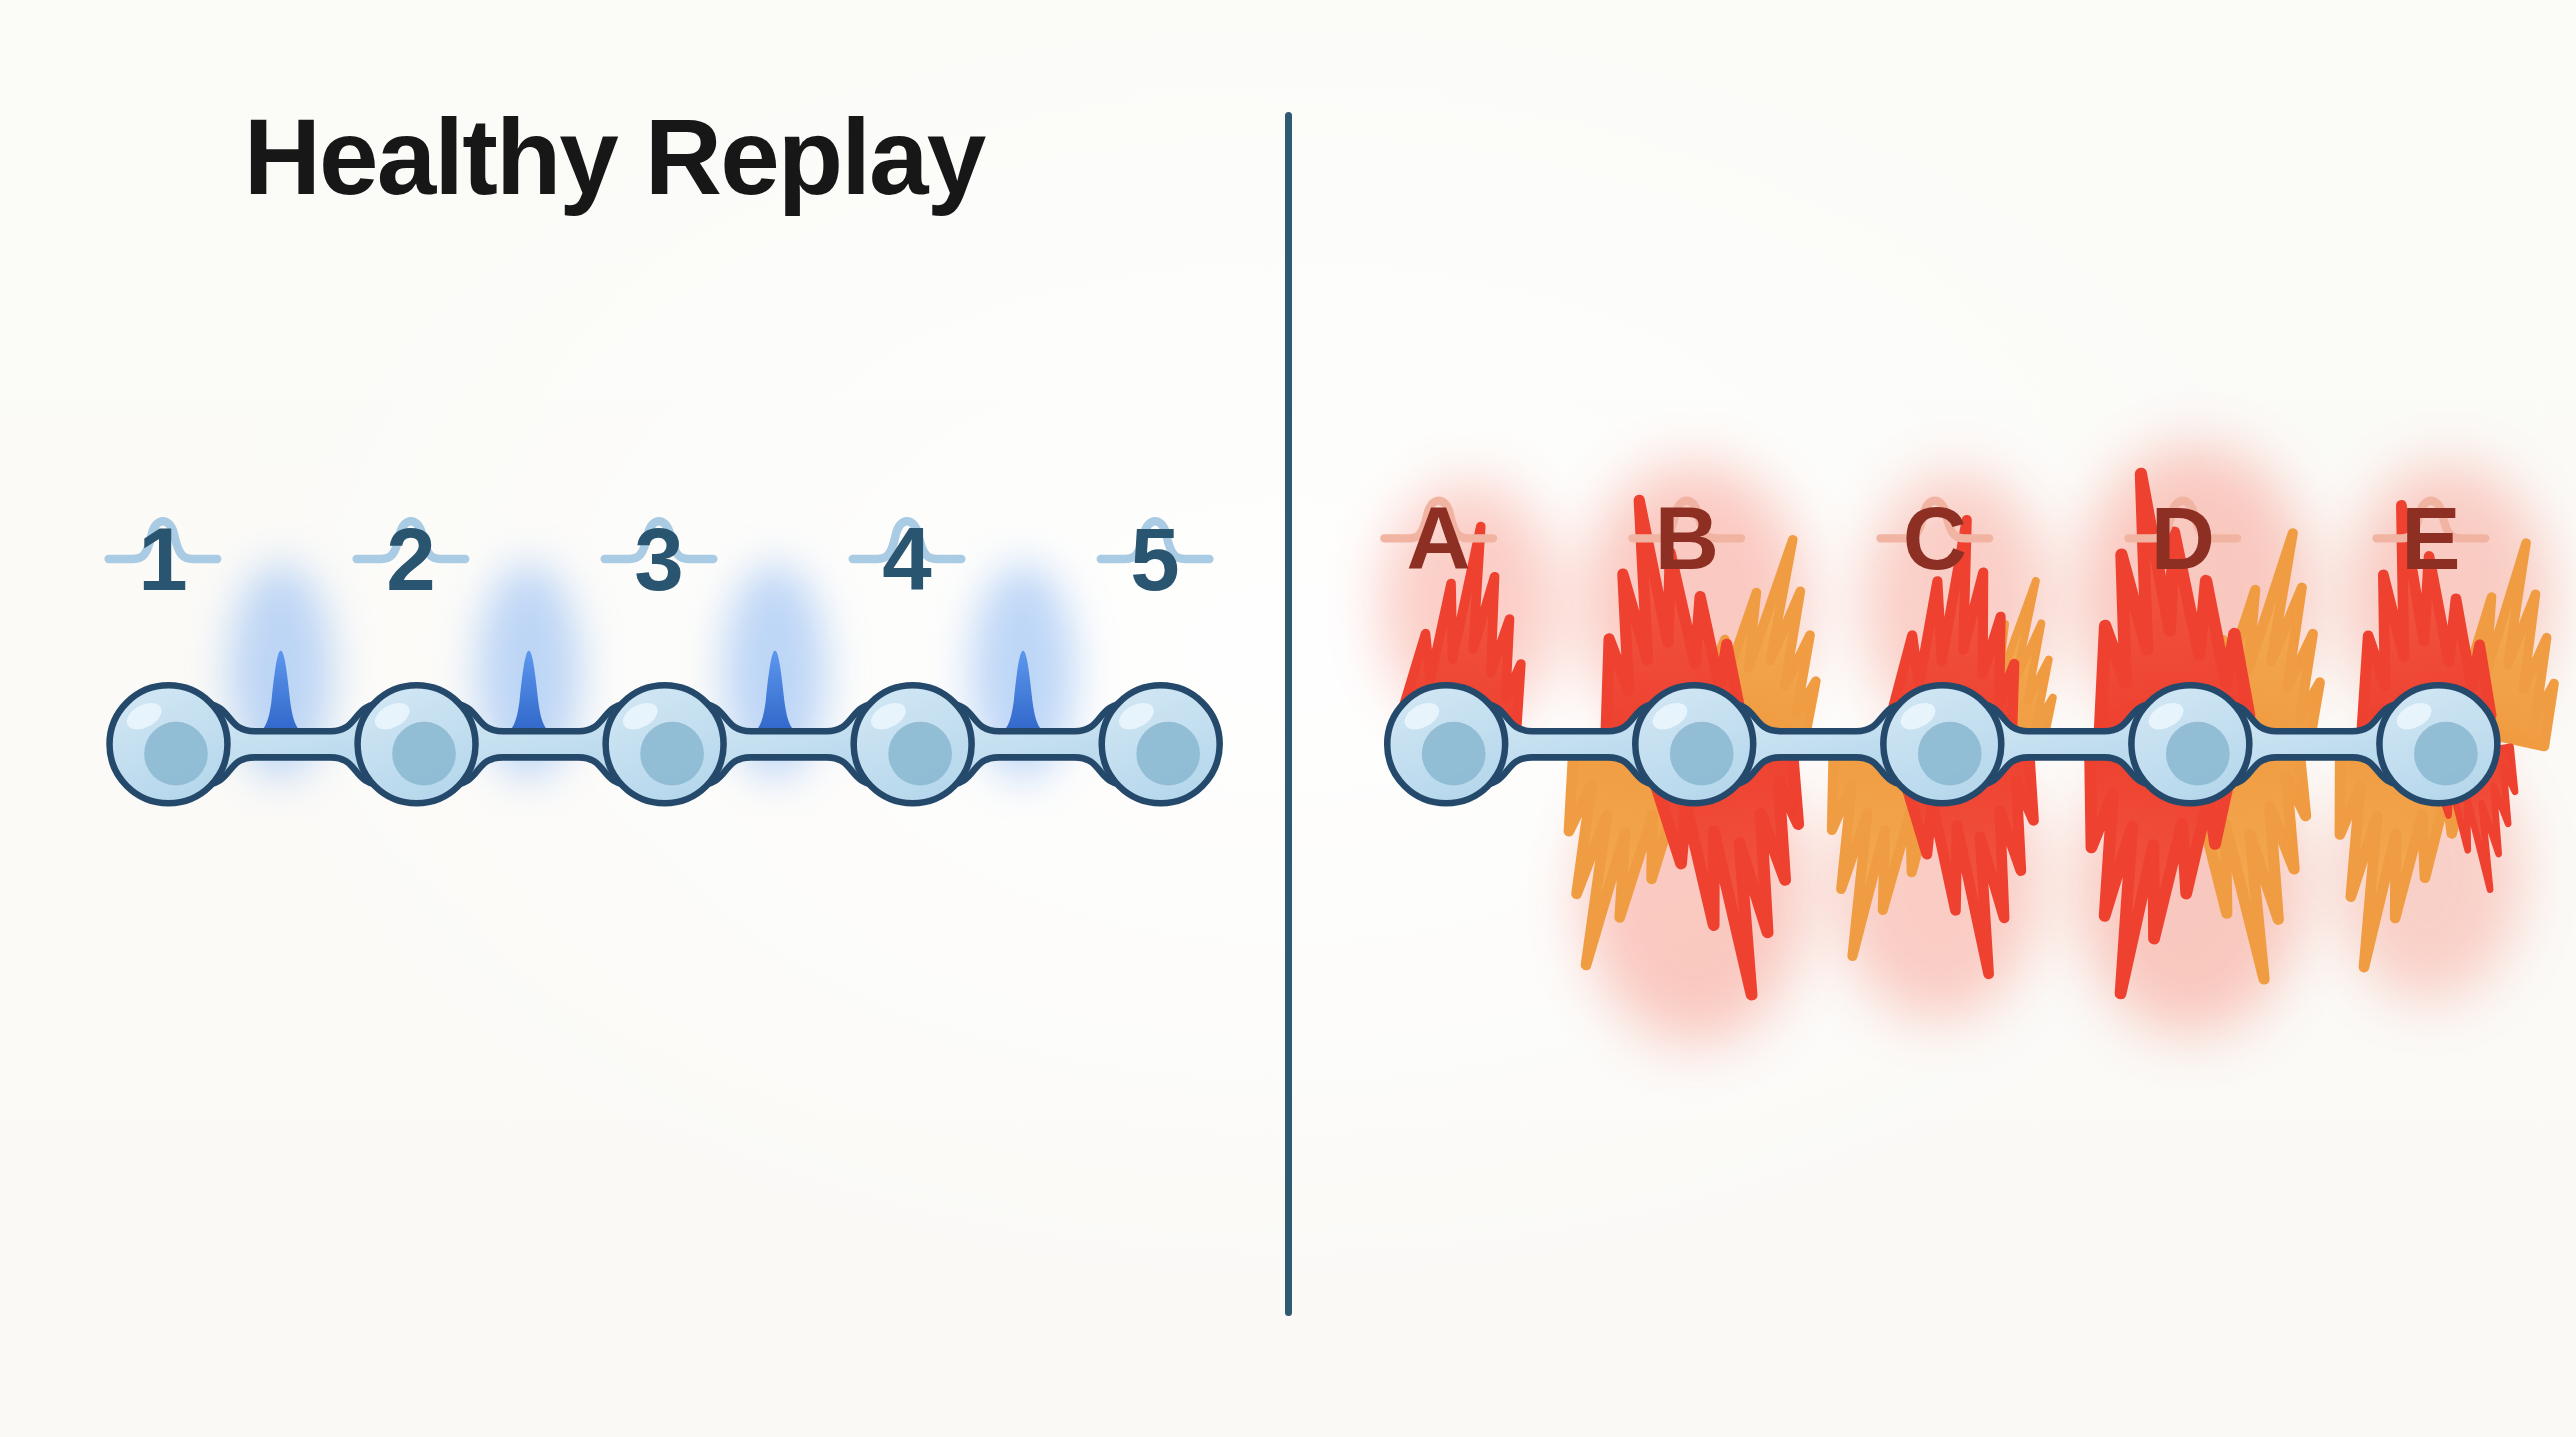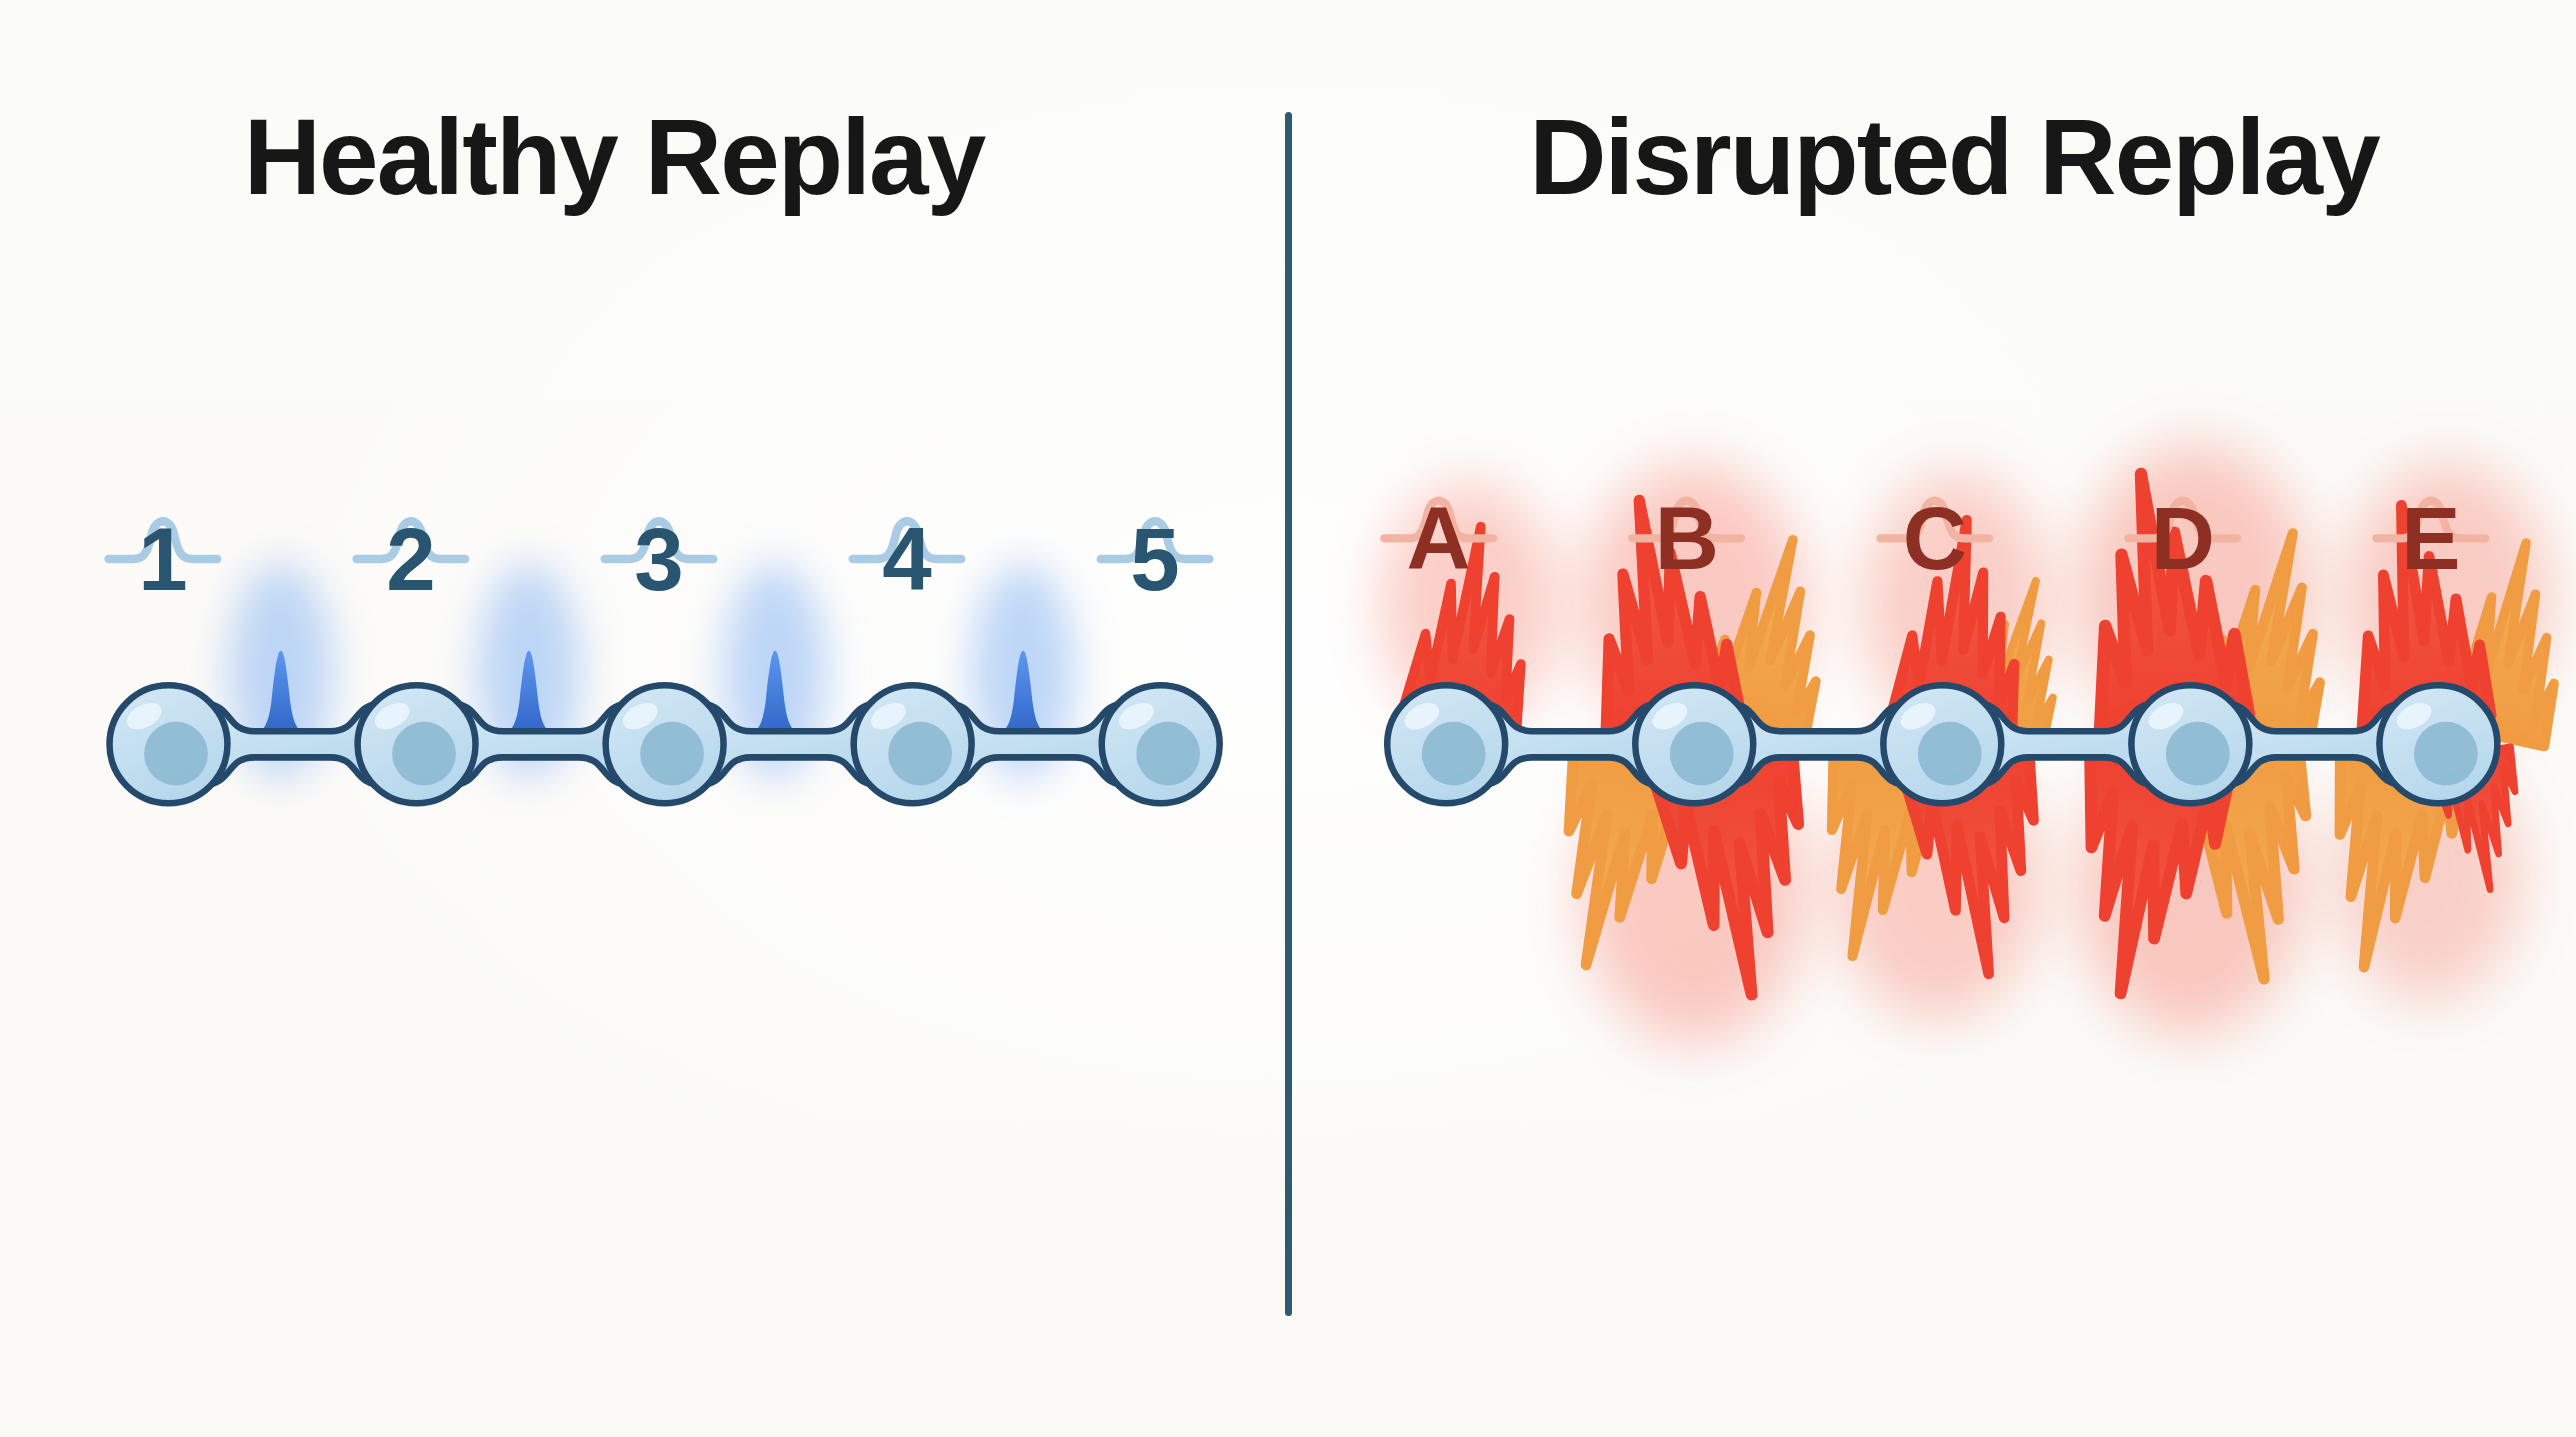--- a/index.html
+++ b/index.html
@@ -60,21 +60,20 @@
   }
   .seq-label.num{fill:var(--number-label);}
   .seq-label.letter{fill:var(--letter-label);}
 </style>
 </head>
 <body>
 
 <div class="canvas">
 
   <div class="panel-title left">Healthy Replay</div>
-  <div class="panel-title right">Disrupted Replay</div>
   <div class="divider"></div>
 
   <svg width="2576" height="1438" viewBox="0 0 2752 1536">
     <defs>
       <linearGradient id="gradNeuron" x1="0" y1="0" x2="0.45" y2="1">
         <stop offset="0" style="stop-color:var(--neuron-fill-light,#d4e8f5)"></stop>
         <stop offset="1" style="stop-color:var(--neuron-fill,#b7d8ec)"></stop>
       </linearGradient>
       <linearGradient id="gradSpike" x1="0" y1="-92" x2="0" y2="2" gradientUnits="userSpaceOnUse">
         <stop offset="0" style="stop-color:var(--spike-blue-tip,#5d97ee)"></stop>

